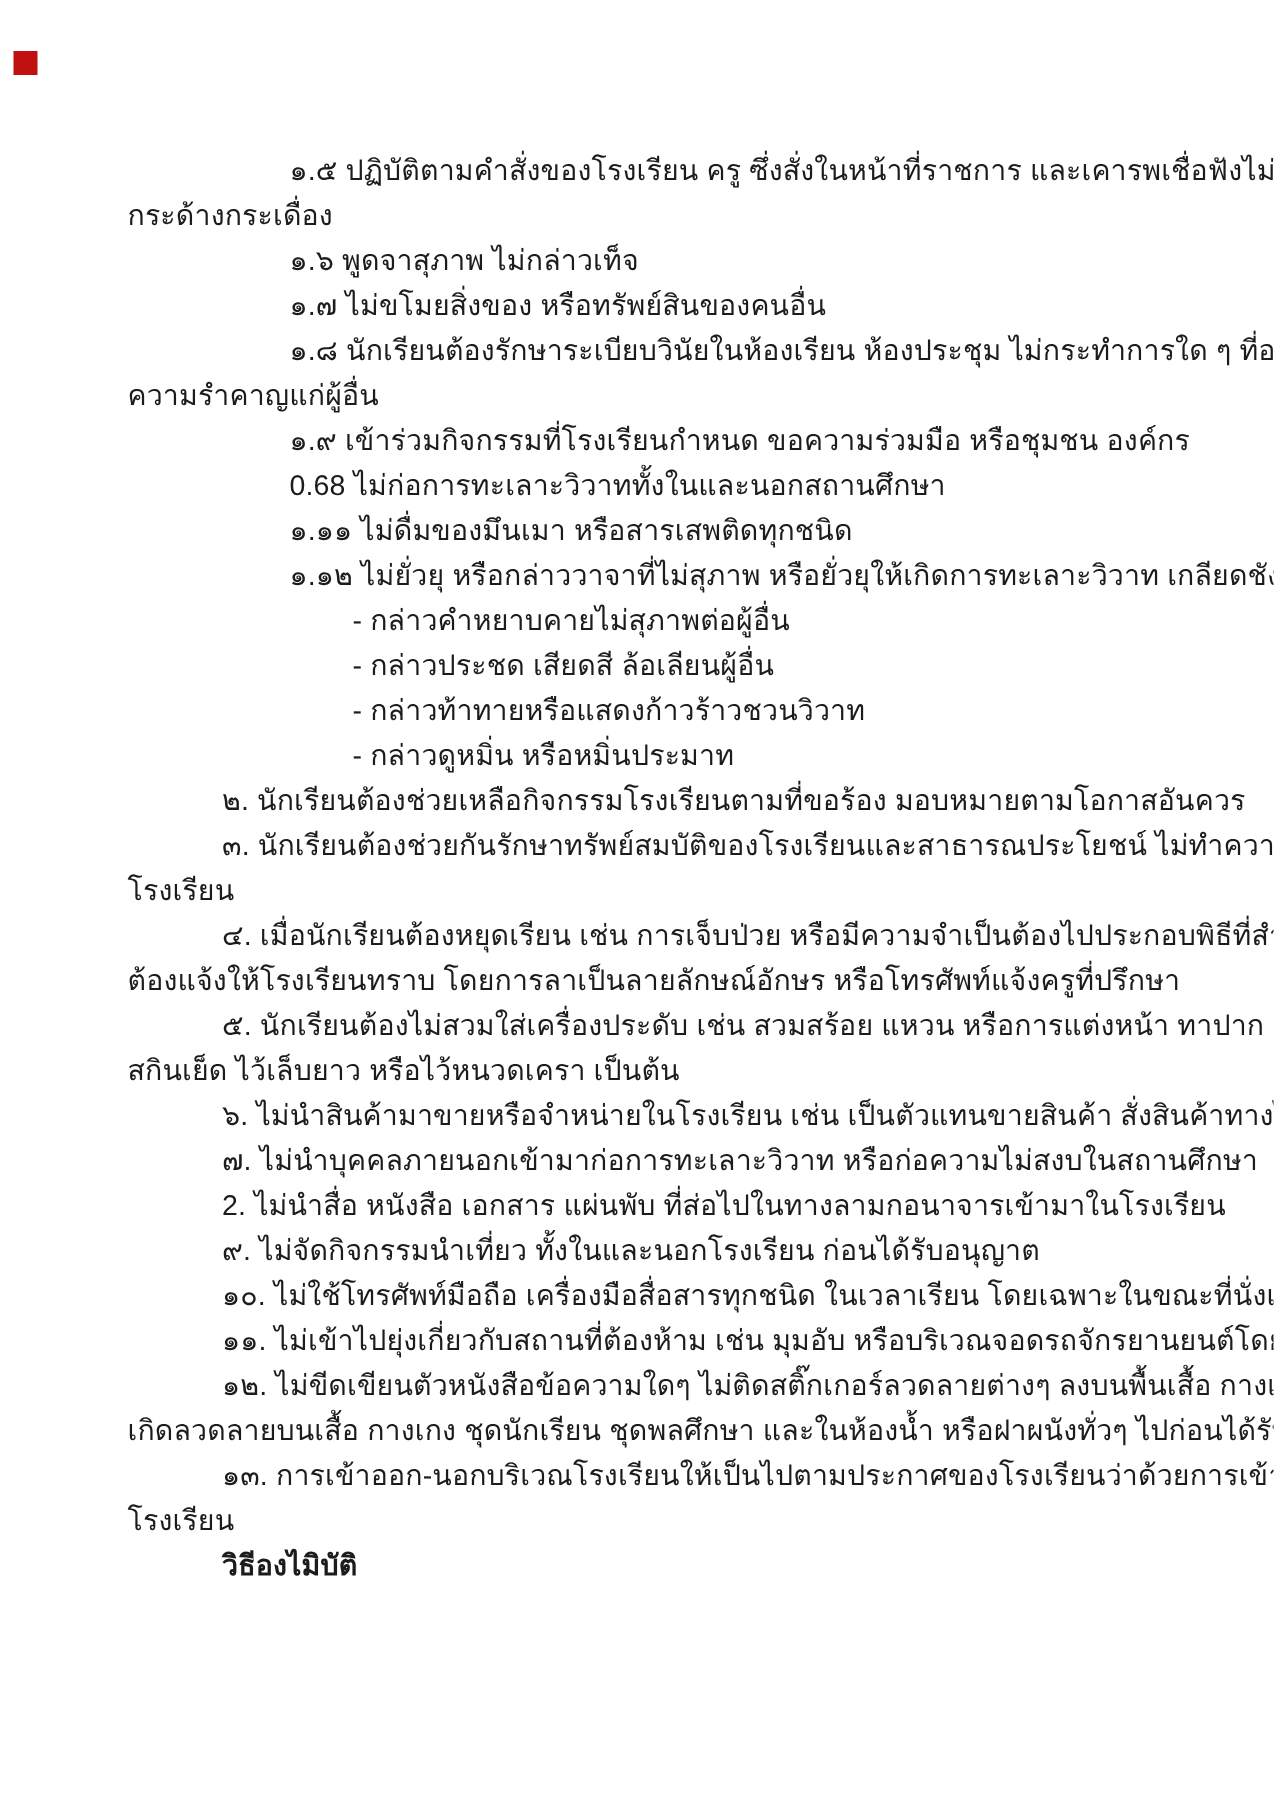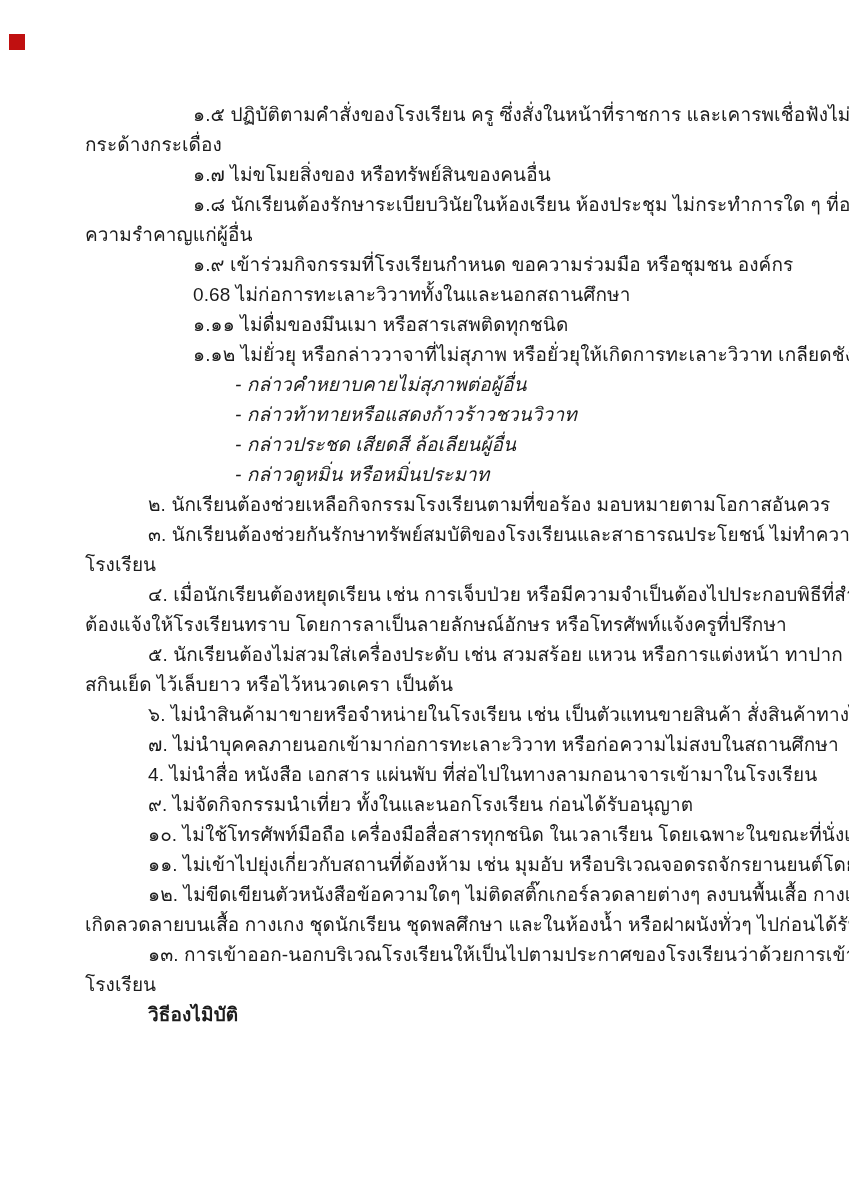--- a/index.html
+++ b/index.html
@@ -21,52 +21,53 @@
     left:85px;top:100px;
     width:762px;
     font-size:19px;
     line-height:30px;
     letter-spacing:0.1px;
   }
   .ln{white-space:nowrap;}
   .cont{padding-left:0;}
   .item{padding-left:63px;}
   .sub{padding-left:108px;}
-  .dash{padding-left:150px;font-style:italic;}
+  .dash{padding-left:150px;}
   .heading{padding-left:63px;font-weight:bold;}
 </style>
 </head>
 <body>
 
 <div class="page-marker" style="background: rgb(192, 16, 16);"></div>
 
 <div class="doc">
   <div class="ln sub">๑.๕ ปฏิบัติตามคำสั่งของโรงเรียน ครู ซึ่งสั่งในหน้าที่ราชการ และเคารพเชื่อฟังไม่แสดงกิริยา</div>
   <div class="ln cont">กระด้างกระเดื่อง</div>
+  <div class="ln sub">๑.๖ พูดจาสุภาพ ไม่กล่าวเท็จ</div>
   <div class="ln sub">๑.๗ ไม่ขโมยสิ่งของ หรือทรัพย์สินของคนอื่น</div>
   <div class="ln sub">๑.๘ นักเรียนต้องรักษาระเบียบวินัยในห้องเรียน ห้องประชุม ไม่กระทำการใด ๆ ที่อาจก่อให้เกิด</div>
   <div class="ln cont">ความรำคาญแก่ผู้อื่น</div>
   <div class="ln sub">๑.๙ เข้าร่วมกิจกรรมที่โรงเรียนกำหนด ขอความร่วมมือ หรือชุมชน องค์กร</div>
   <div class="ln sub">0.68 ไม่ก่อการทะเลาะวิวาททั้งในและนอกสถานศึกษา</div>
   <div class="ln sub">๑.๑๑ ไม่ดื่มของมึนเมา หรือสารเสพติดทุกชนิด</div>
   <div class="ln sub">๑.๑๒ ไม่ยั่วยุ หรือกล่าววาจาที่ไม่สุภาพ หรือยั่วยุให้เกิดการทะเลาะวิวาท เกลียดชัง เช่น</div>
   <div class="ln dash">- กล่าวคำหยาบคายไม่สุภาพต่อผู้อื่น</div>
+  <div class="ln dash">- กล่าวประชด เสียดสี ล้อเลียนผู้อื่น</div>
   <div class="ln dash">- กล่าวท้าทายหรือแสดงก้าวร้าวชวนวิวาท</div>
-  <div class="ln dash">- กล่าวประชด เสียดสี ล้อเลียนผู้อื่น</div>
   <div class="ln dash">- กล่าวดูหมิ่น หรือหมิ่นประมาท</div>
   <div class="ln item">๒. นักเรียนต้องช่วยเหลือกิจกรรมโรงเรียนตามที่ขอร้อง มอบหมายตามโอกาสอันควร</div>
   <div class="ln item">๓. นักเรียนต้องช่วยกันรักษาทรัพย์สมบัติของโรงเรียนและสาธารณประโยชน์ ไม่ทำความสกปรกให้กับ</div>
   <div class="ln cont">โรงเรียน</div>
   <div class="ln item">๔. เมื่อนักเรียนต้องหยุดเรียน เช่น การเจ็บป่วย หรือมีความจำเป็นต้องไปประกอบพิธีที่สำคัญ ผู้ปกครอง</div>
   <div class="ln cont">ต้องแจ้งให้โรงเรียนทราบ โดยการลาเป็นลายลักษณ์อักษร หรือโทรศัพท์แจ้งครูที่ปรึกษา</div>
   <div class="ln item">๕. นักเรียนต้องไม่สวมใส่เครื่องประดับ เช่น สวมสร้อย แหวน หรือการแต่งหน้า ทาปาก การทำสีผม ซอยผม</div>
   <div class="ln cont">สกินเย็ด ไว้เล็บยาว หรือไว้หนวดเครา เป็นต้น</div>
   <div class="ln item">๖. ไม่นำสินค้ามาขายหรือจำหน่ายในโรงเรียน เช่น เป็นตัวแทนขายสินค้า สั่งสินค้าทางไปรษณีย์</div>
   <div class="ln item">๗. ไม่นำบุคคลภายนอกเข้ามาก่อการทะเลาะวิวาท หรือก่อความไม่สงบในสถานศึกษา</div>
-  <div class="ln item">4. ไม่นำสื่อ หนังสือ เอกสาร แผ่นพับ ที่ส่อไปในทางลามกอนาจารเข้ามาในโรงเรียน</div>
+  <div class="ln item">2. ไม่นำสื่อ หนังสือ เอกสาร แผ่นพับ ที่ส่อไปในทางลามกอนาจารเข้ามาในโรงเรียน</div>
   <div class="ln item">๙. ไม่จัดกิจกรรมนำเที่ยว ทั้งในและนอกโรงเรียน ก่อนได้รับอนุญาต</div>
   <div class="ln item">๑๐. ไม่ใช้โทรศัพท์มือถือ เครื่องมือสื่อสารทุกชนิด ในเวลาเรียน โดยเฉพาะในขณะที่นั่งเรียนต้องปิดมือถือ</div>
   <div class="ln item">๑๑. ไม่เข้าไปยุ่งเกี่ยวกับสถานที่ต้องห้าม เช่น มุมอับ หรือบริเวณจอดรถจักรยานยนต์โดยเด็ดขาด ก่อนได้รับ</div>
   <div class="ln item">๑๒. ไม่ขีดเขียนตัวหนังสือข้อความใดๆ ไม่ติดสติ๊กเกอร์ลวดลายต่างๆ ลงบนพื้นเสื้อ กางเกง จงใจรีดเสื้อให้</div>
   <div class="ln cont">เกิดลวดลายบนเสื้อ กางเกง ชุดนักเรียน ชุดพลศึกษา และในห้องน้ำ หรือฝาผนังทั่วๆ ไปก่อนได้รับอนุญาต</div>
   <div class="ln item">๑๓. การเข้าออก-นอกบริเวณโรงเรียนให้เป็นไปตามประกาศของโรงเรียนว่าด้วยการเข้าออกนอกบริเวณ</div>
   <div class="ln cont">โรงเรียน</div>
   <div class="ln heading">วิธีองไมิบัติ</div>
 </div>
 

